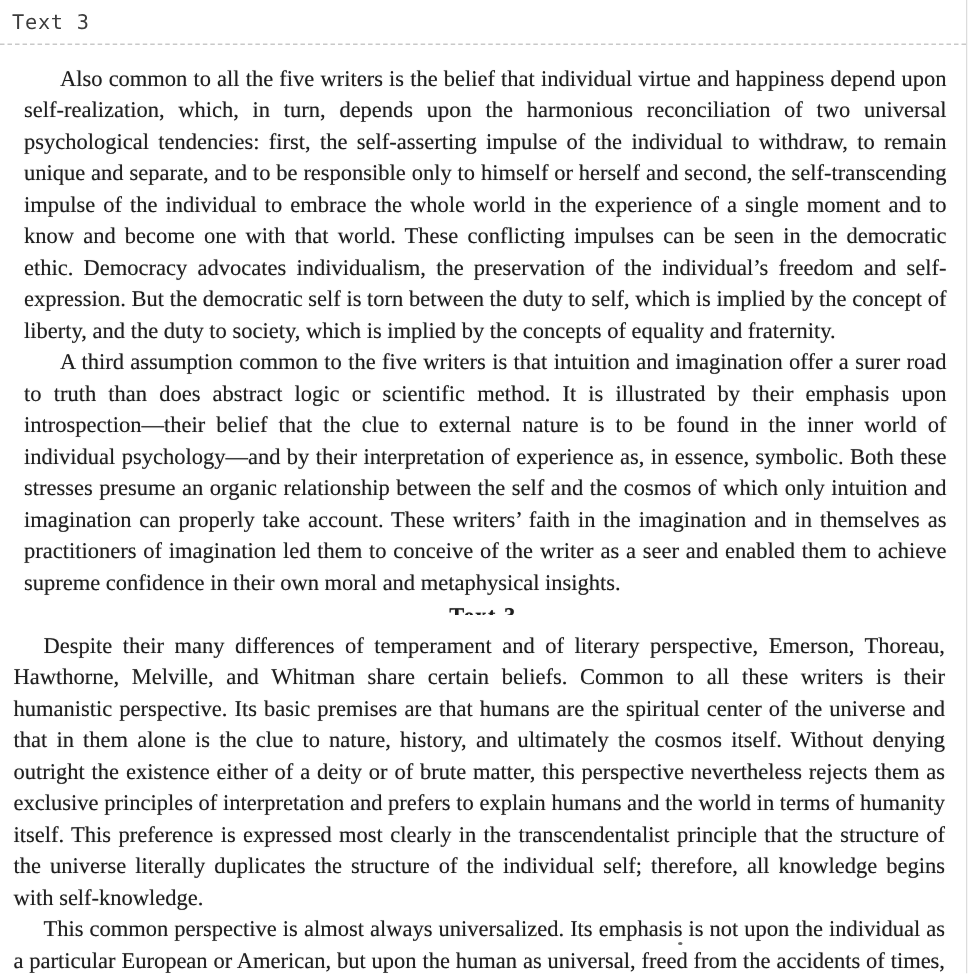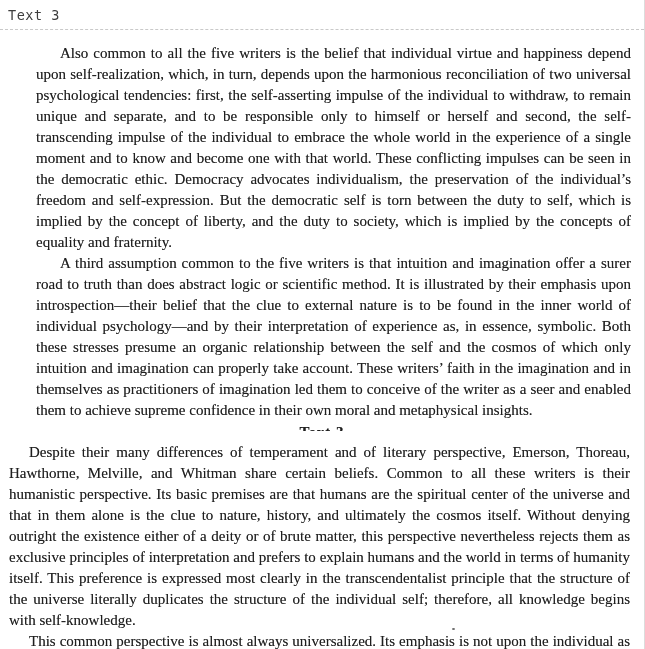--- a/index.html
+++ b/index.html
@@ -42,21 +42,21 @@
     padding: 0 13px 0 16px;
   }
   .section-2 {
     padding: 0 14px 0 9px;
     margin-top: 11px;
   }
   .scan-paragraph {
     margin: 0;
     text-align: justify;
   }
-  .section-1 .scan-paragraph { text-indent: 24px; margin-left: 20px; }
+  .section-1 .scan-paragraph { text-indent: 24px; }
   .section-2 .scan-paragraph { text-indent: 20px; }
   .clipped-heading-window {
     height: 9px;
     overflow: hidden;
     text-align: center;
     margin-top: 1px;
   }
   .clipped-heading-text {
     display: inline-block;
     margin-top: -9px;

